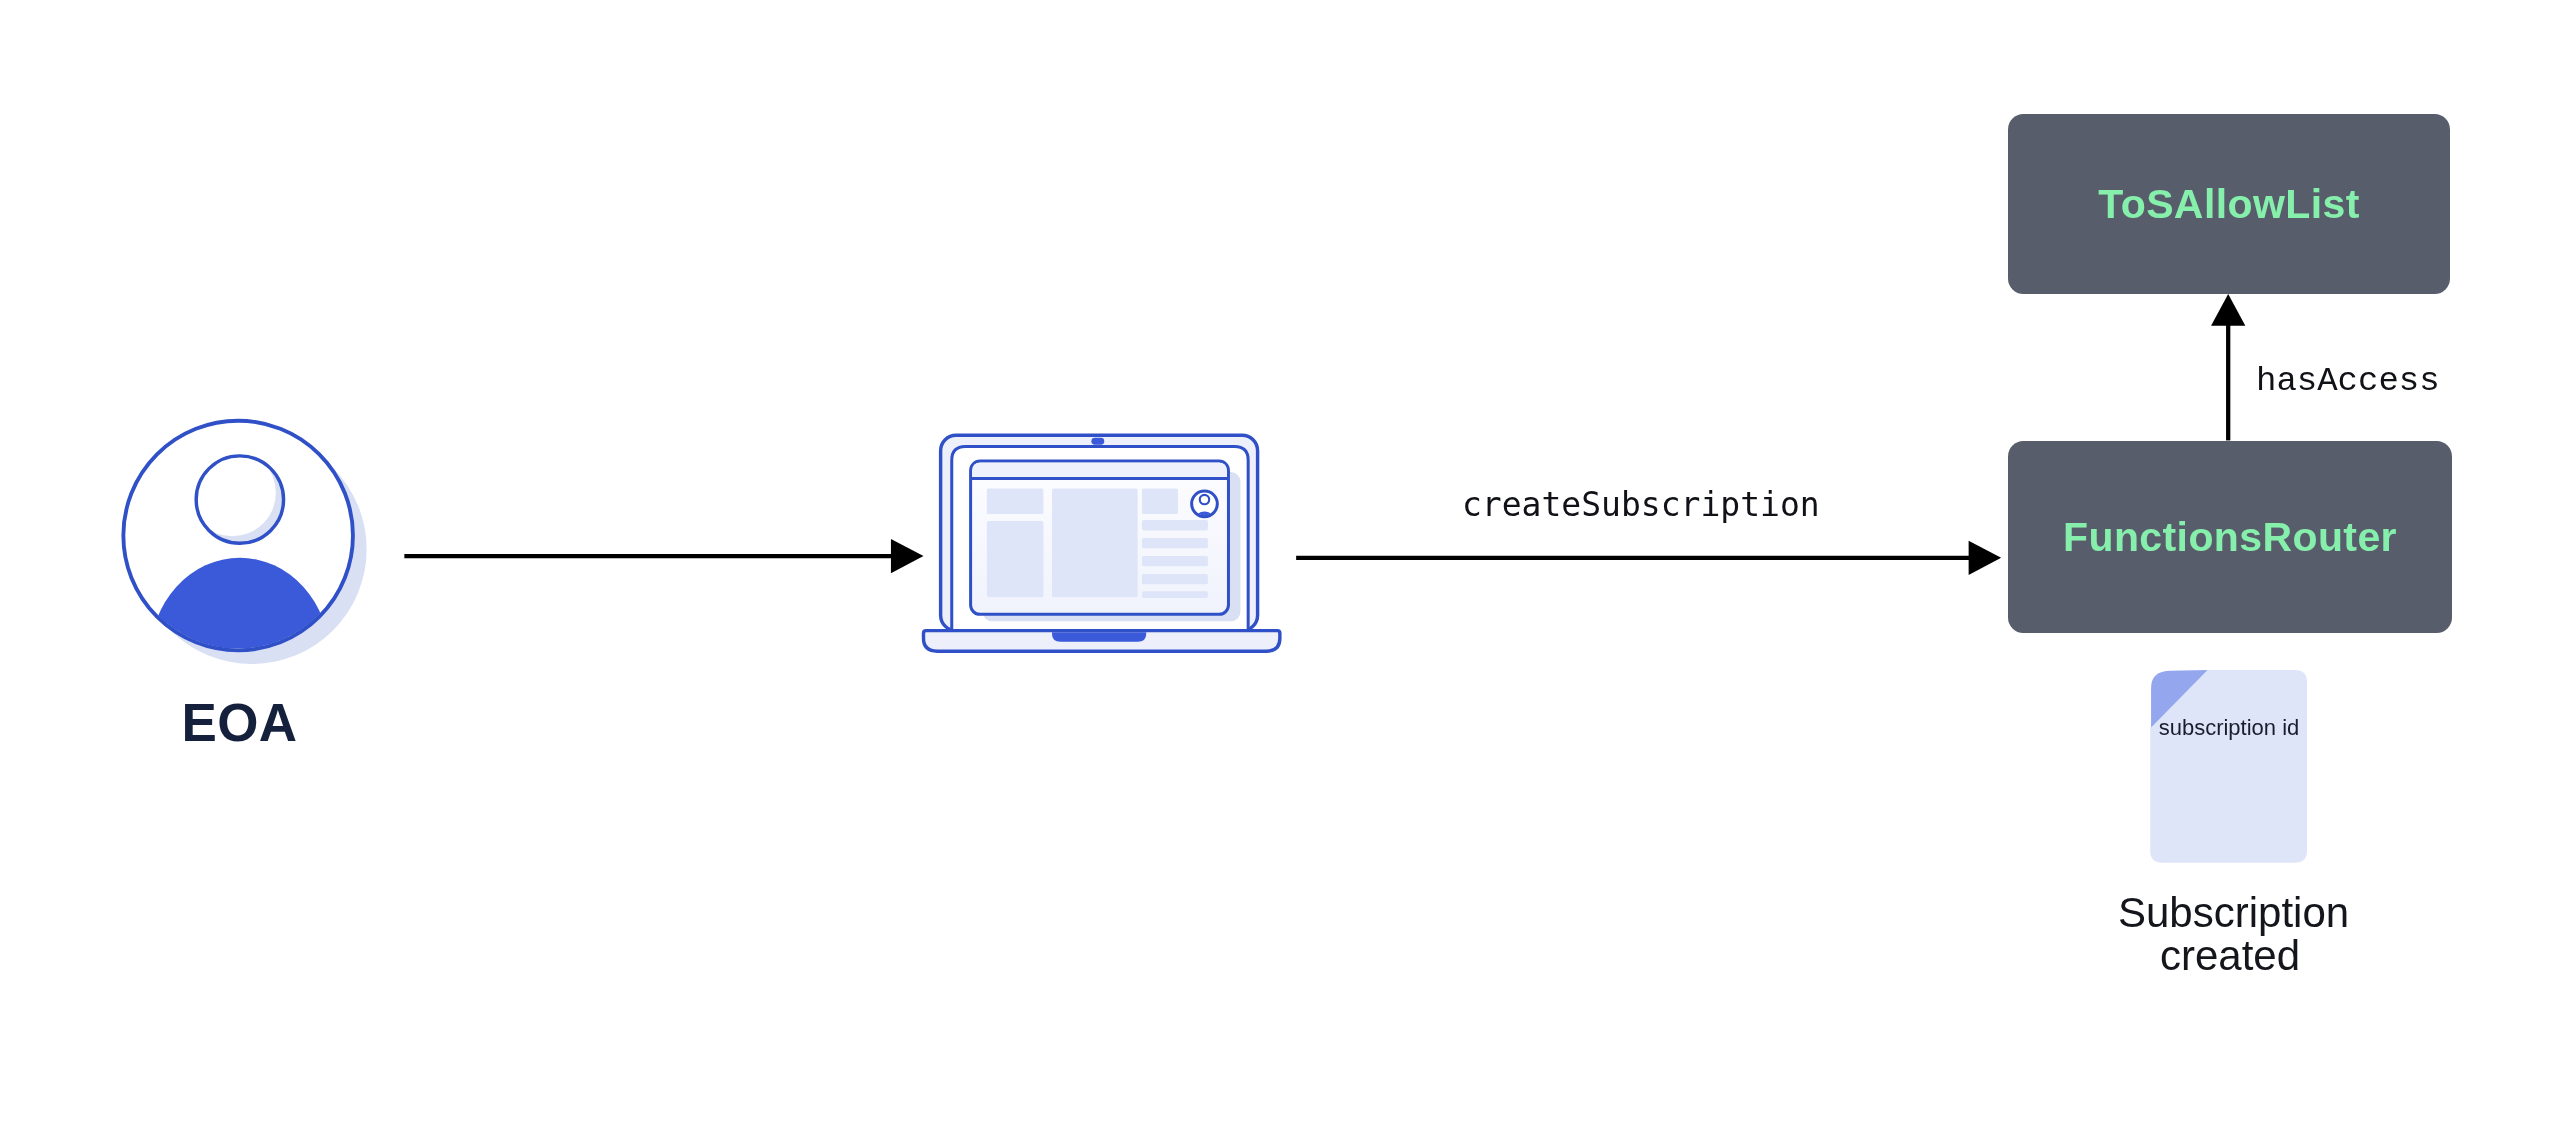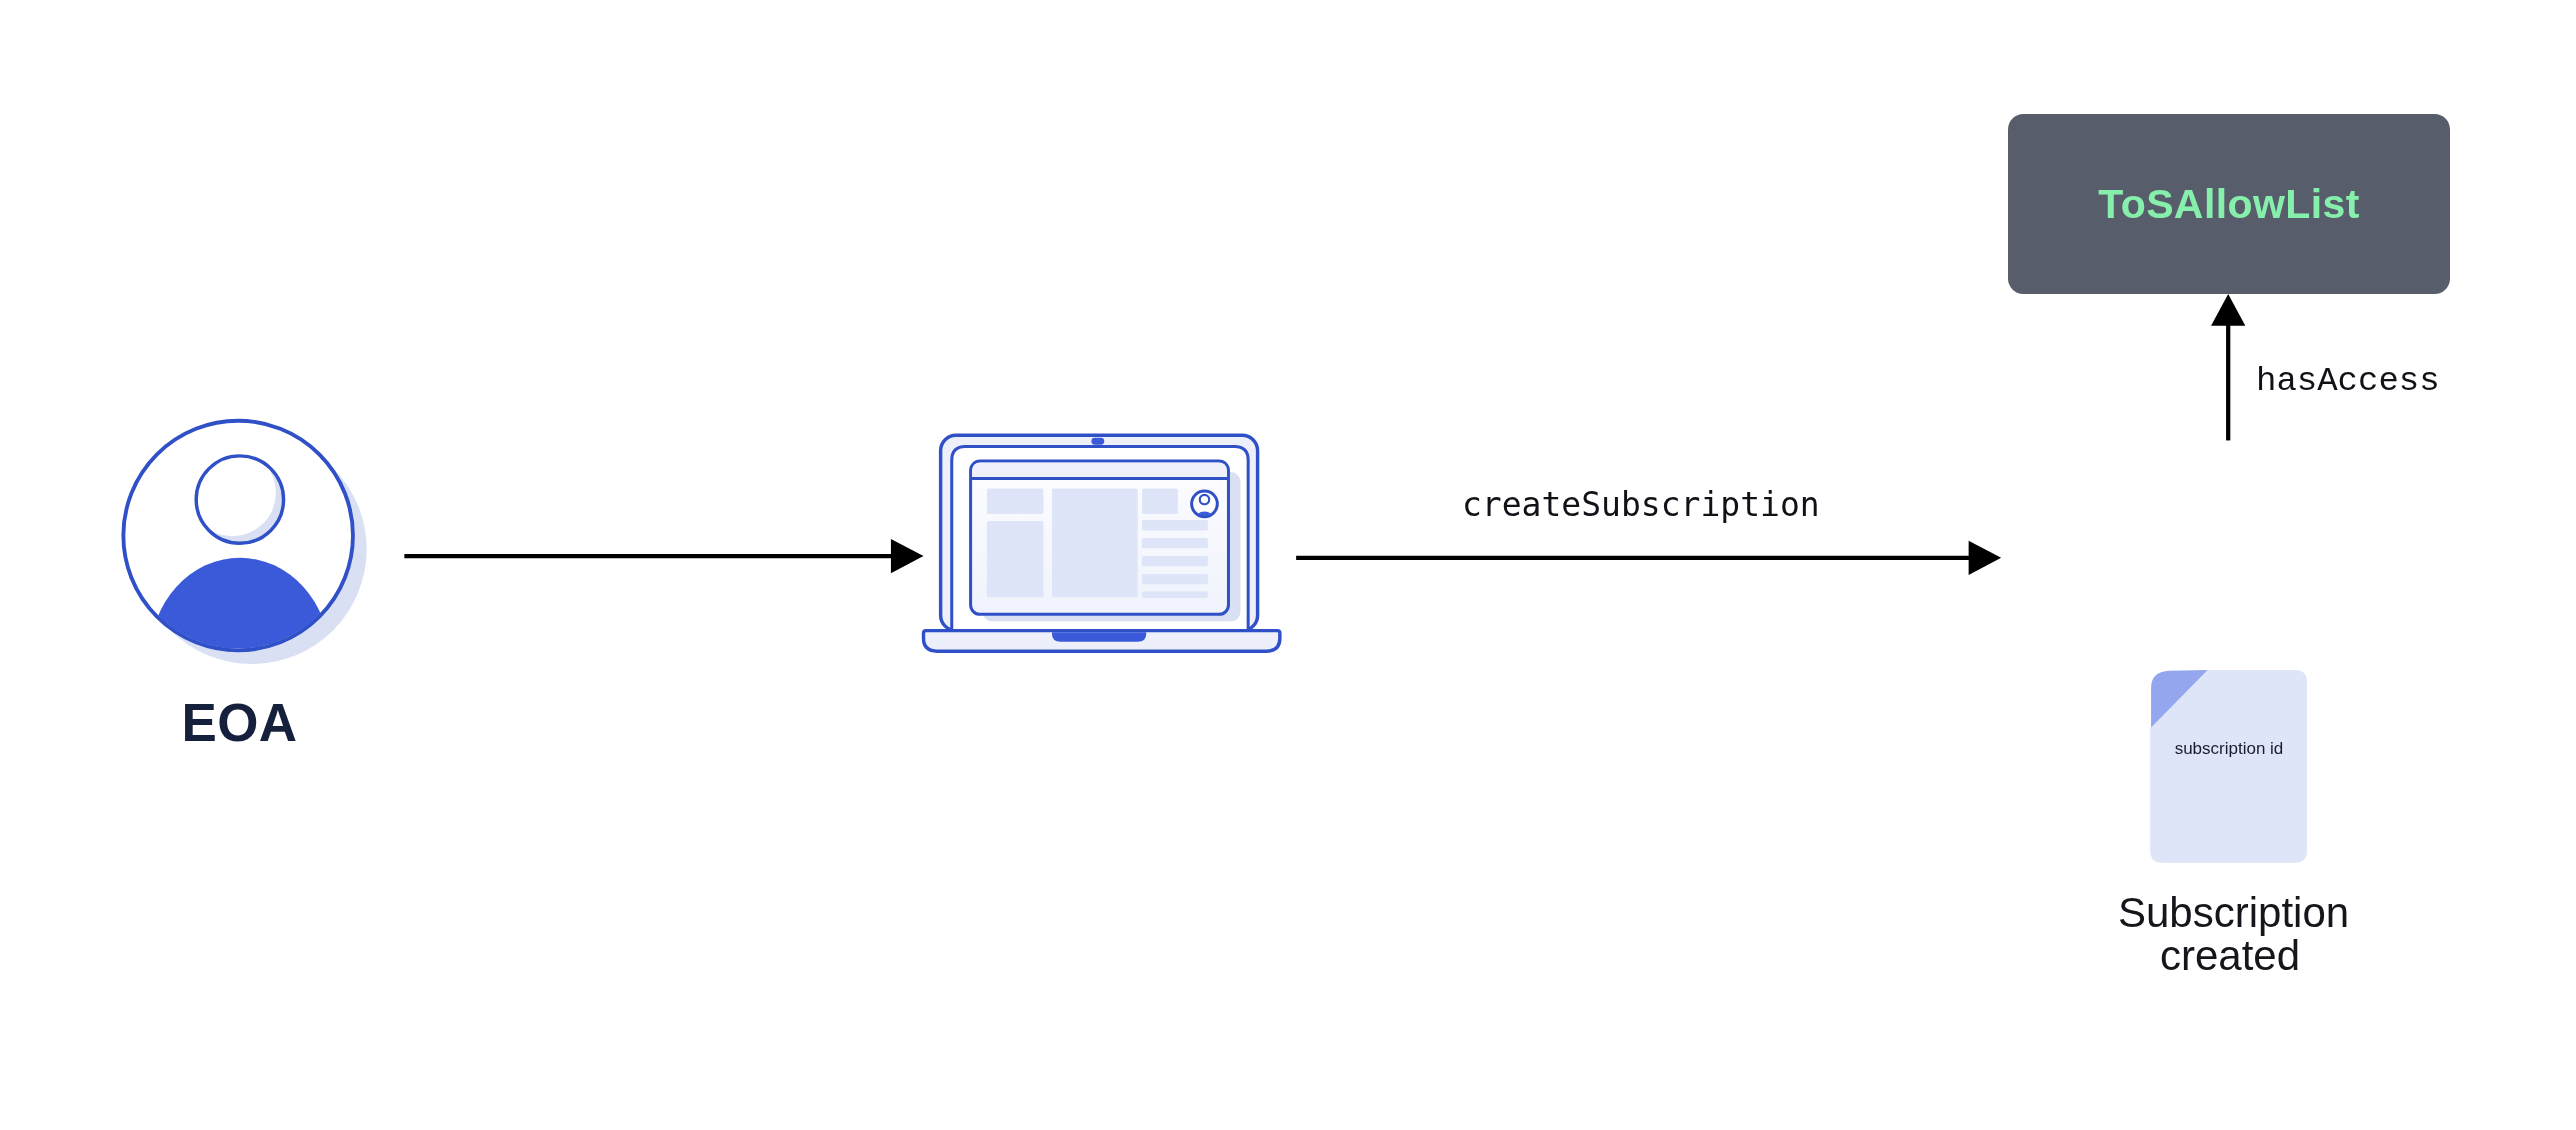--- a/index.html
+++ b/index.html
@@ -49,23 +49,23 @@
     letter-spacing:0.4px;
   }
   .box-tos{left:2008px;top:114px;width:442px;height:180px;}
   .box-router{left:2008px;top:441px;width:444px;height:192px;}
   .eoa-label{left:154px;top:692px;width:171px;}
   .frontend-label{left:971px;top:692px;width:257px;}
   .create-sub-label{left:1462px;top:485px;width:343px;text-align:left;}
   .has-access-label{left:2256px;top:362px;font-size:34px;font-family:Liberation Mono, monospace;}
   .doc-text{
     position:absolute;
-    left:2157px;top:735px;width:144px;
+    left:2157px;top:714px;width:144px;
     text-align:center;
-    font-size:17px;line-height:28px;
+    font-size:22px;line-height:28px;
     color:#1a1e2c;
     font-weight:normal;
   }
   .doc-caption{
     position:absolute;
     left:2118px;top:891px;width:224px;
     text-align:center;
     font-size:42px;line-height:43px;
     color:#14161c;
     font-weight:normal;
@@ -155,20 +155,23 @@
 
     <g>
       <path d="M2577 782 H2679 Q2693 782 2693 796 V993 Q2693 1007 2679 1007 H2524 Q2510 1007 2510 993 V849 Z" fill="var(--light-blue)"></path>
       <path d="M2577 782 L2511 849 V803 Q2511 784 2532 783 Z" fill="var(--fold-blue)"></path>
     </g>
   </svg>
 
   <div class="node-box box-tos">
     <span>ToSAllowList</span>
   </div>
+  <div class="node-box box-router">
+    <span>FunctionsRouter</span>
+  </div>
 
   <div class="label eoa-label">EOA</div>
   <div class="mono-label create-sub-label">createSubscription</div>
   <div class="mono-label has-access-label">hasAccess</div>
   <div class="doc-text">subscription id</div>
   <div class="doc-caption">Subscription created</div>
 
 </div>
 
 

